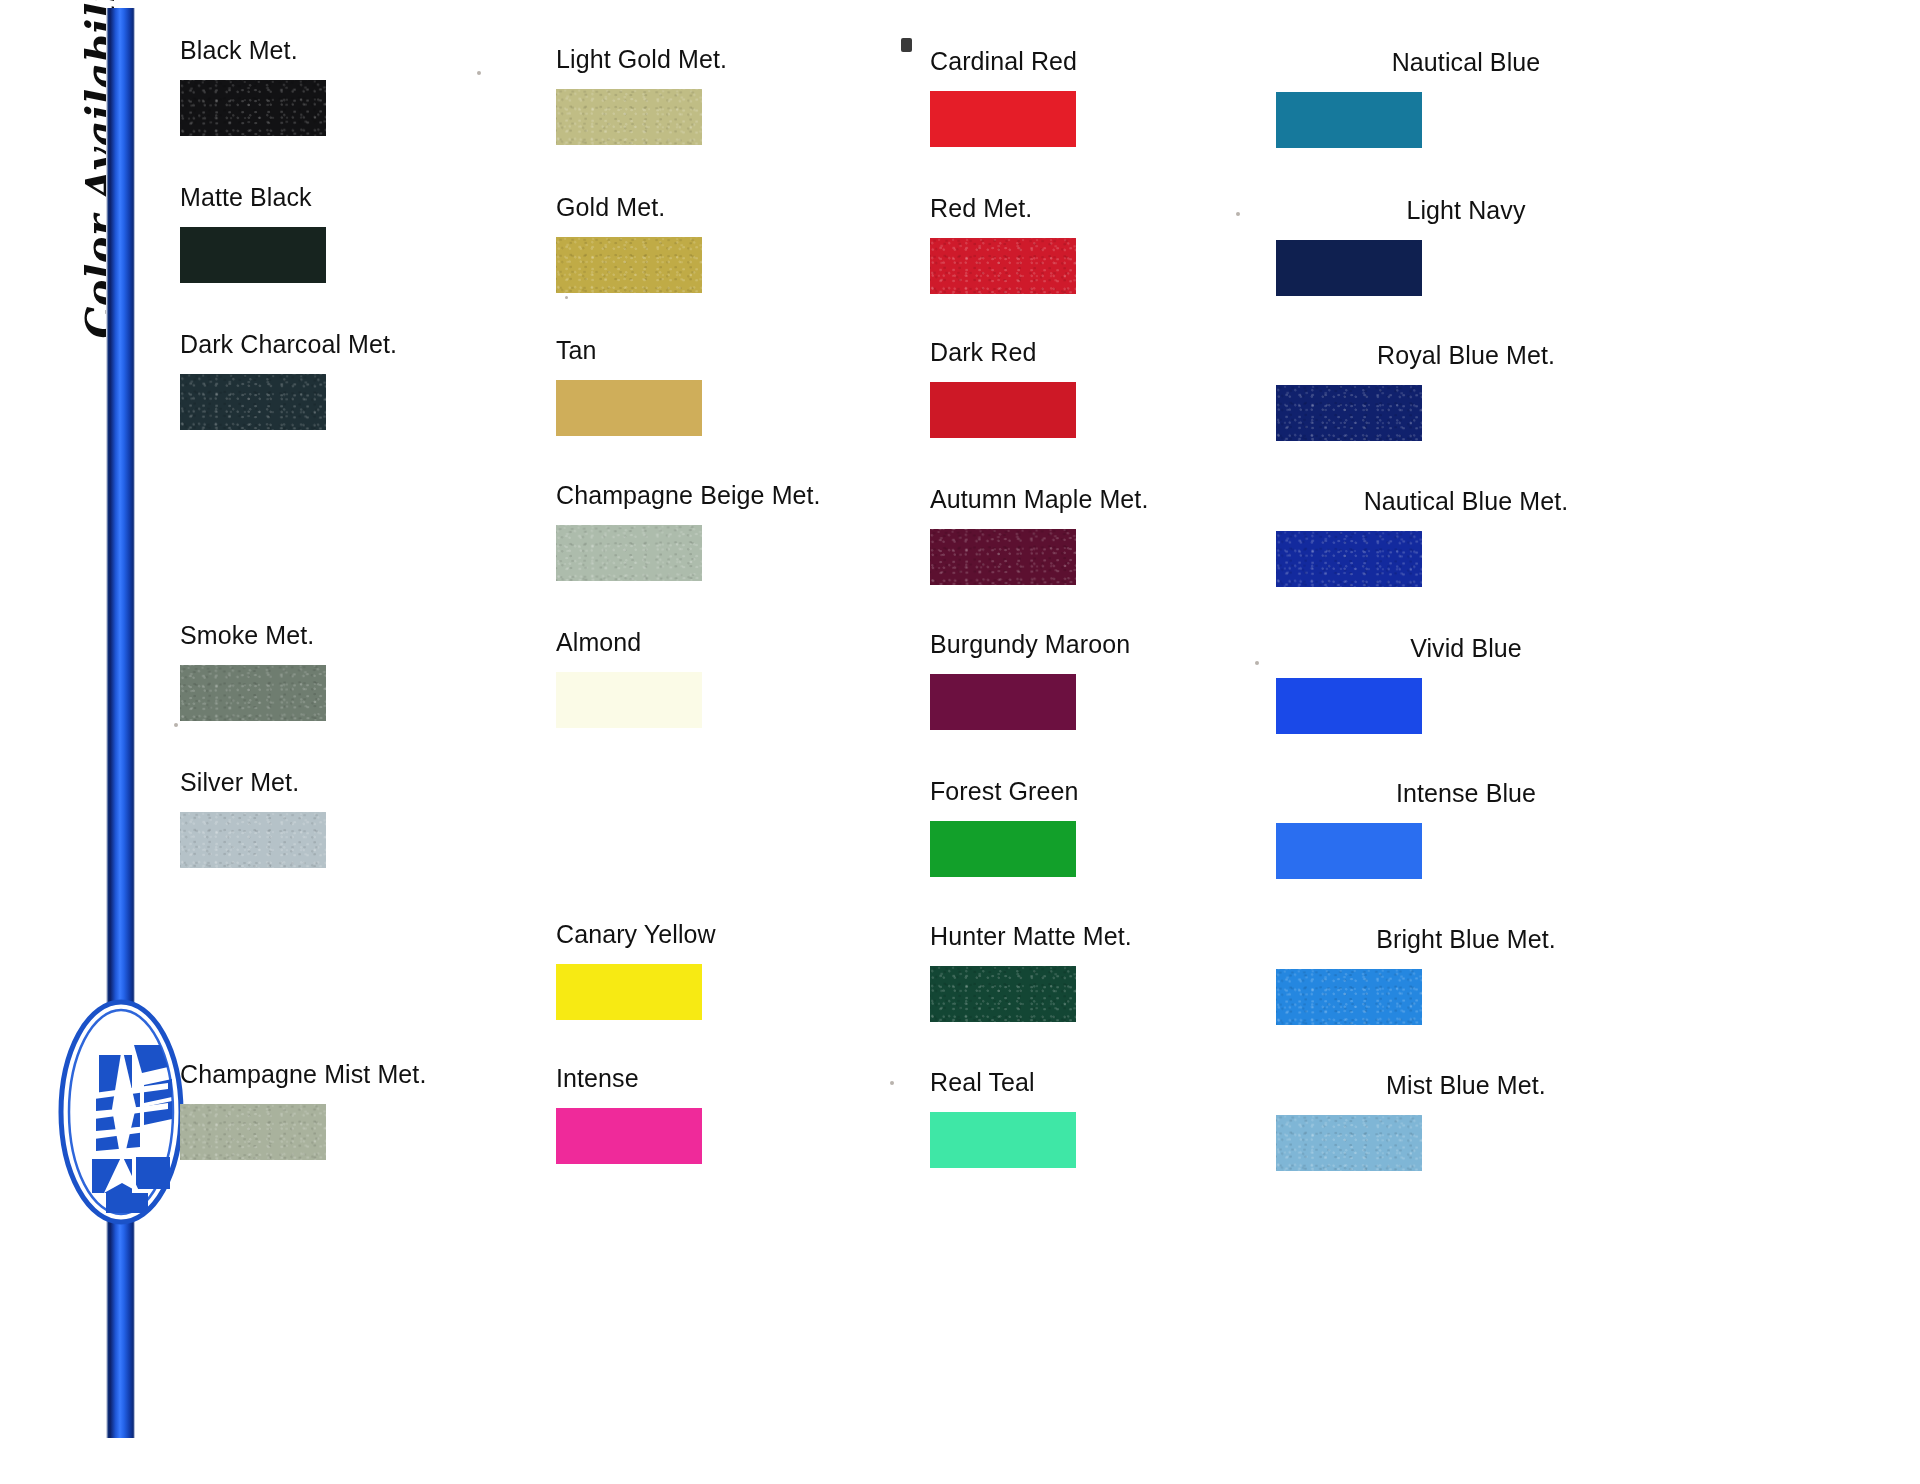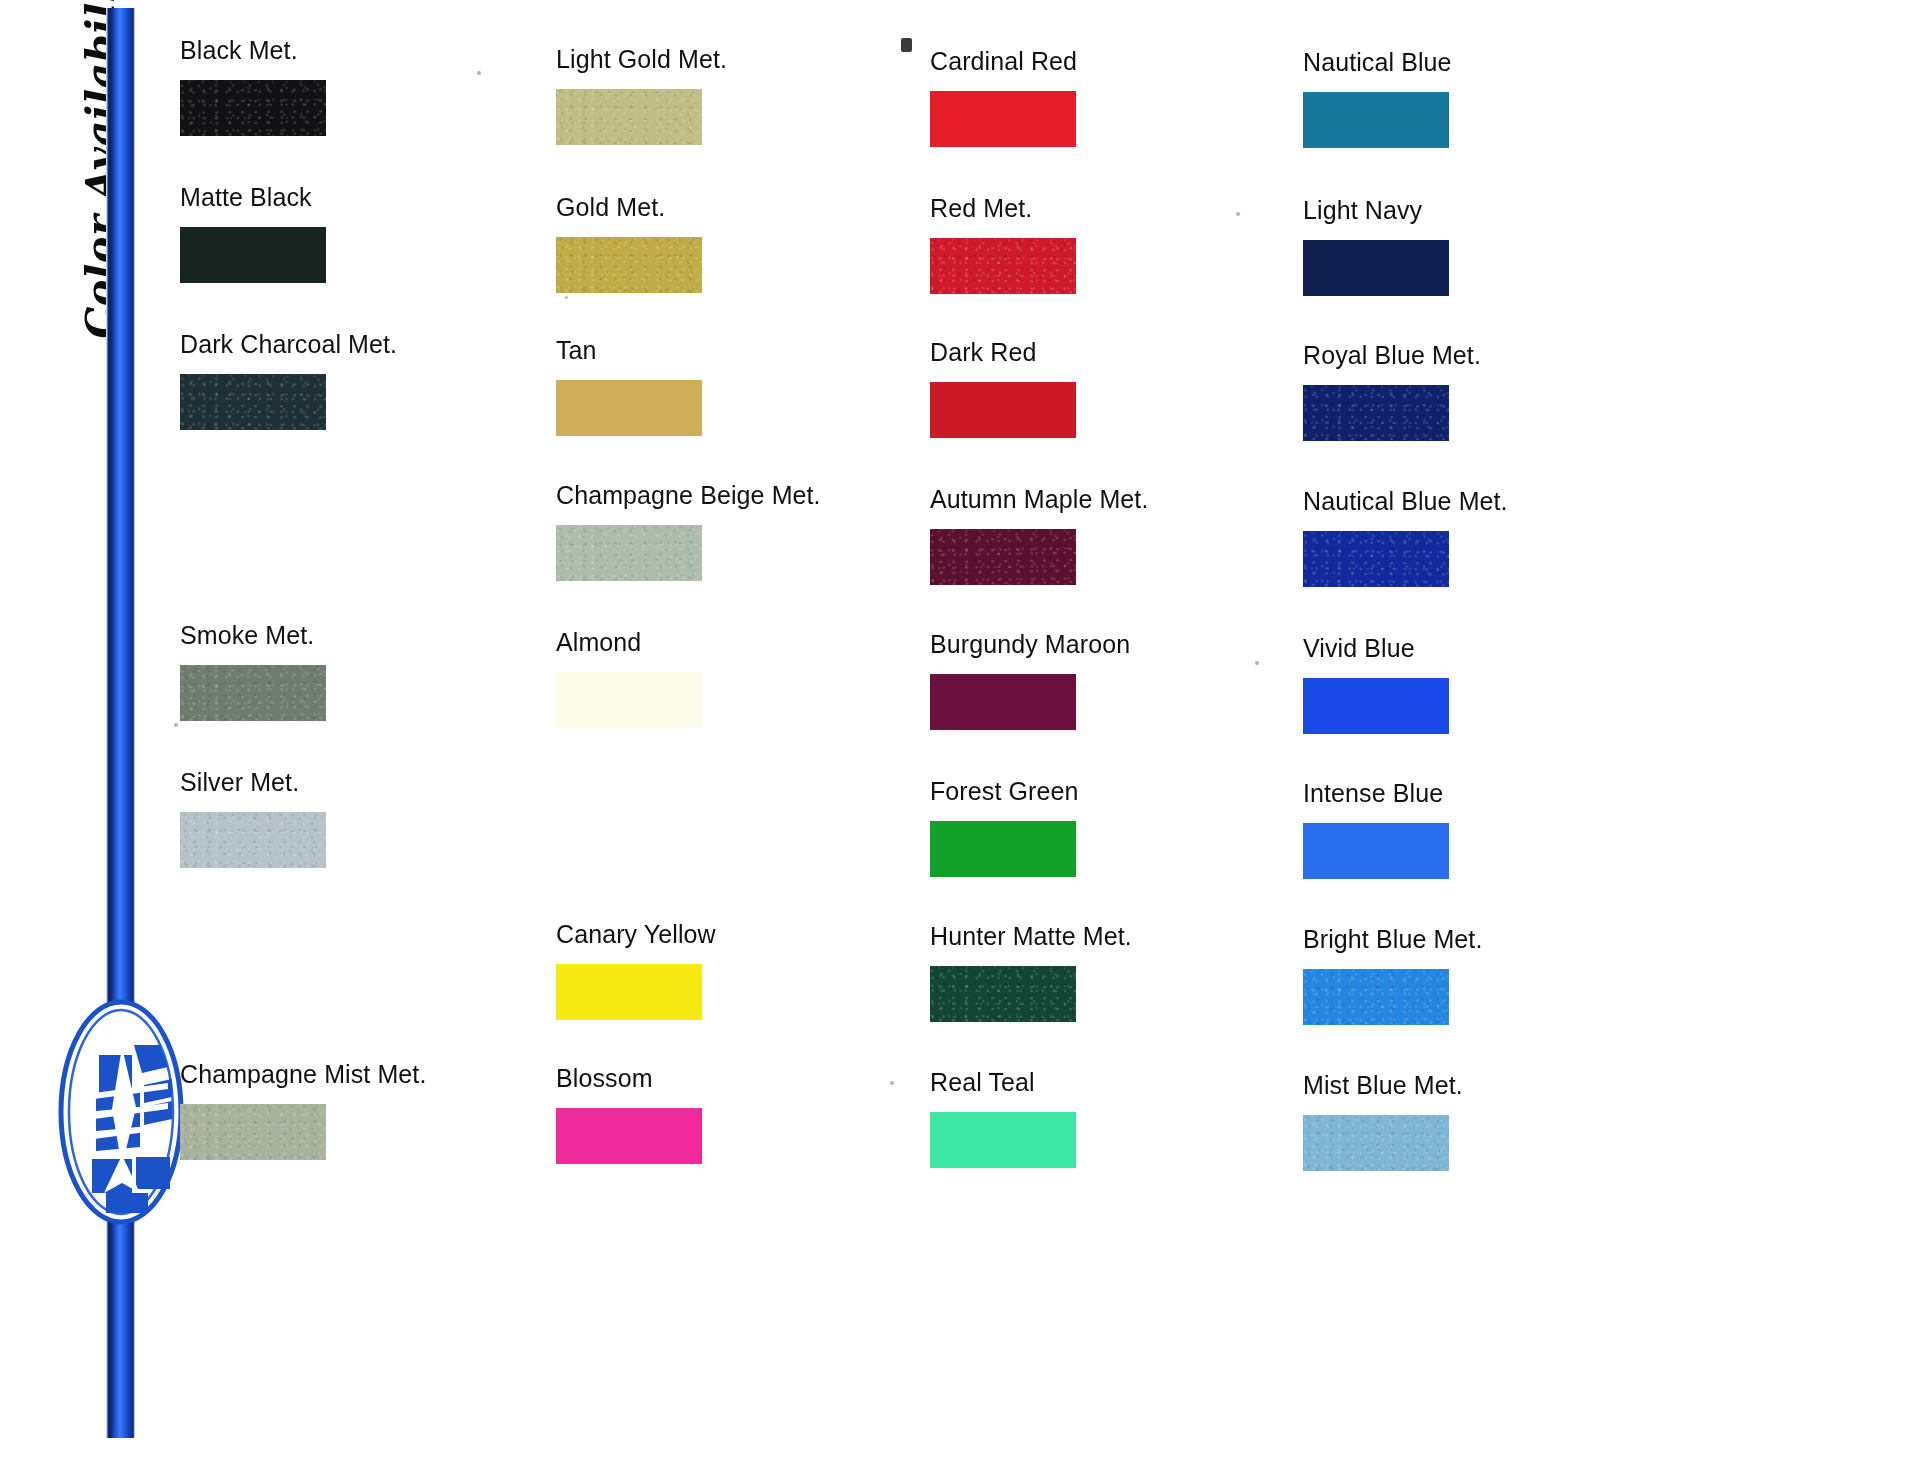--- a/index.html
+++ b/index.html
@@ -69,21 +69,21 @@
   
   .column {
     position: absolute;
     top: 0;
     width: 380px;
     height: 1484px;
   }
   #col-1 { left: 180px; }
   #col-2 { left: 556px; }
   #col-3 { left: 930px; }
-  #col-4 { left: 1303px; }
+  #col-4 { left: 1276px; text-align: center; }
 
   .swatch-cell {
     position: absolute;
     width: 380px;
   }
 
   .swatch-label {
     font-size: 25px;
     font-weight: 400;
     color: #111111;
@@ -249,21 +249,21 @@
         <div class="chip-fill" style="background: rgb(251, 251, 231);"></div>
       </div>
   </div>
   <div class="swatch-cell skew-a" style="top:922px">
     <div class="swatch-label">Canary Yellow</div>
     <div class="swatch-chip">
         <div class="chip-fill" style="background: rgb(247, 234, 19);"></div>
       </div>
   </div>
   <div class="swatch-cell skew-b" style="top:1066px">
-    <div class="swatch-label">Blossom</div>
+    <div class="swatch-label">Intense</div>
     <div class="swatch-chip">
         <div class="chip-fill" style="background: rgb(239, 42, 154);"></div>
       </div>
   </div>
 </div>
 
 <div class="column" id="col-3">
   <div class="swatch-cell skew-c" style="top:49px">
     <div class="swatch-label">Cardinal Red</div>
     <div class="swatch-chip">

